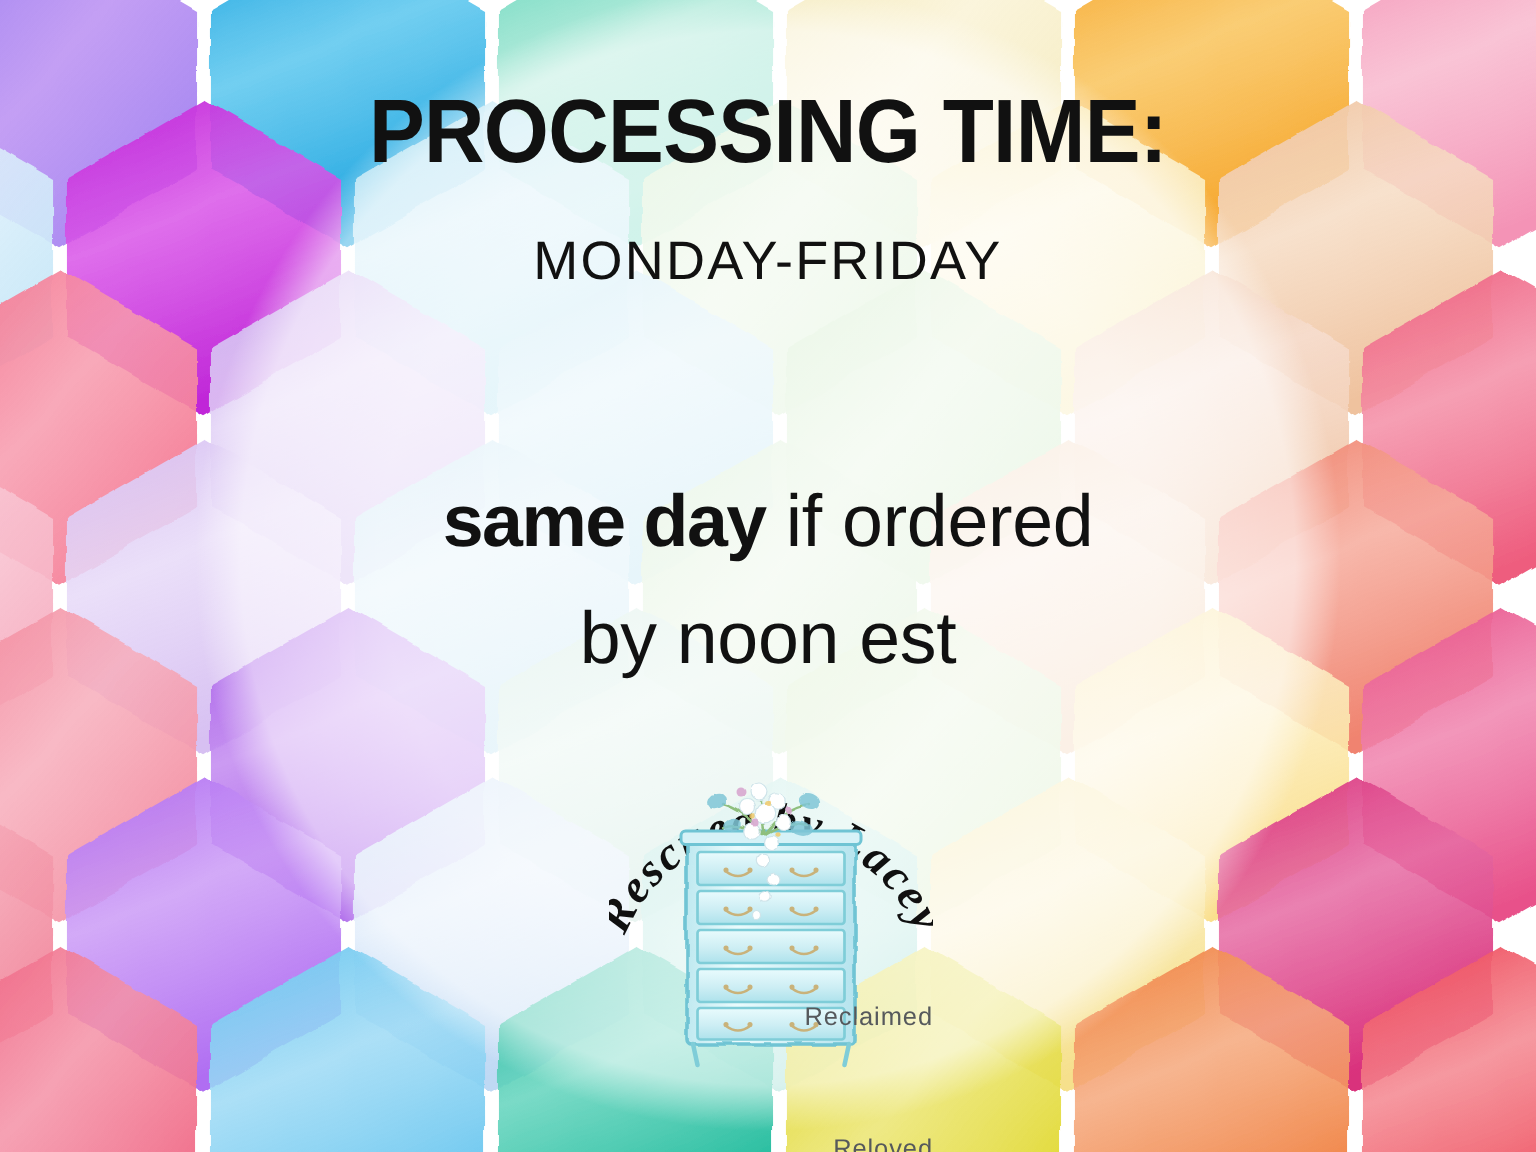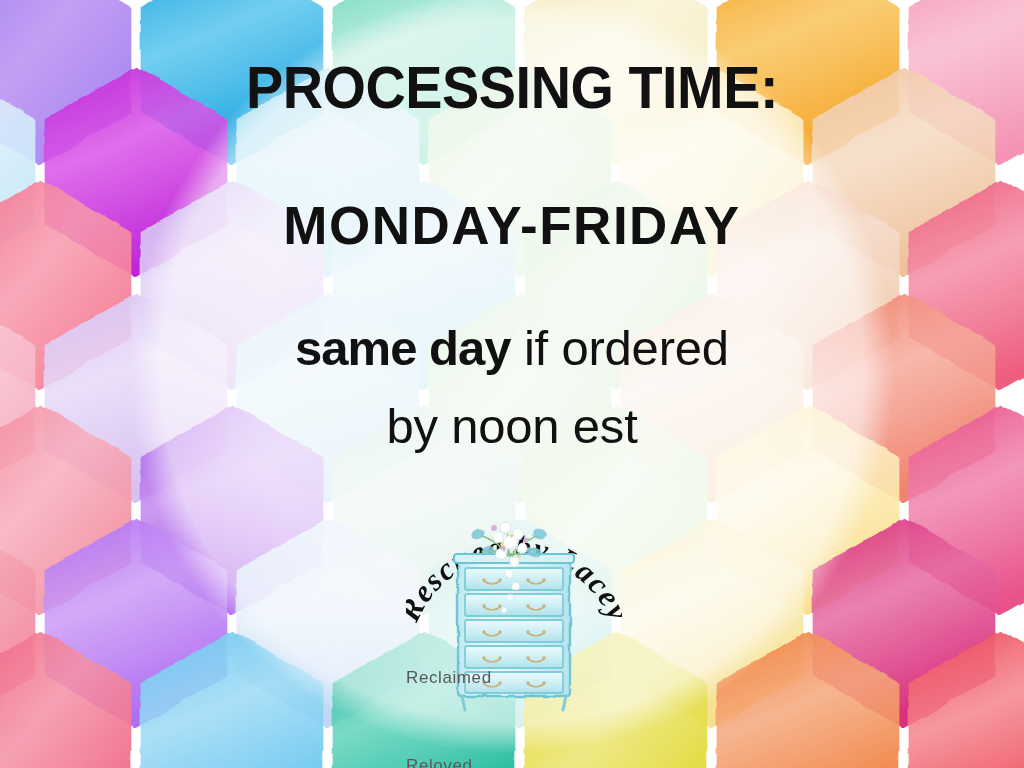--- a/index.html
+++ b/index.html
@@ -34,26 +34,25 @@
     font-family:"Liberation Sans Narrow","Liberation Sans",sans-serif;
     font-weight:bold;
     font-size:60px;
     letter-spacing:-0.5px;
     transform:scaleX(0.93);
     line-height:1.05;
   }
   #t-sub{
     top:155px;
     font-family:"Liberation Sans",sans-serif;
-    font-weight:700;
-    font-size:53px;
+    font-weight:400;
+    font-size:36px;
     letter-spacing:1.5px;
     transform:scaleX(1.0);
     line-height:1.05;
-    margin-top:43px;
   }
   #t-body1{
     top:320px;
     font-size:49px;
     font-weight:400;
     letter-spacing:-0.2px;
   }
   #t-body1 .strong{font-weight:bold;letter-spacing:-1px;}
   #t-body2{
     top:398px;
@@ -66,21 +65,21 @@
   
   #logo{
     position:absolute;
     left:406px;top:482px;
     width:216px;height:252px;
   }
   #logo svg{display:block;width:216px;height:252px;}
 
   .tagline{
     position:absolute;left:406px;width:216px;
-    text-align:left;
+    text-align:right;
     font-family:"Liberation Sans",sans-serif;
     font-weight:300;
     font-size:17px;
     color:#56595c;
     letter-spacing:0.6px;
   }
   #tag-1{top:668px;}
   #tag-2{top:692px;}
   #tag-3{top:756px;}
 </style>

